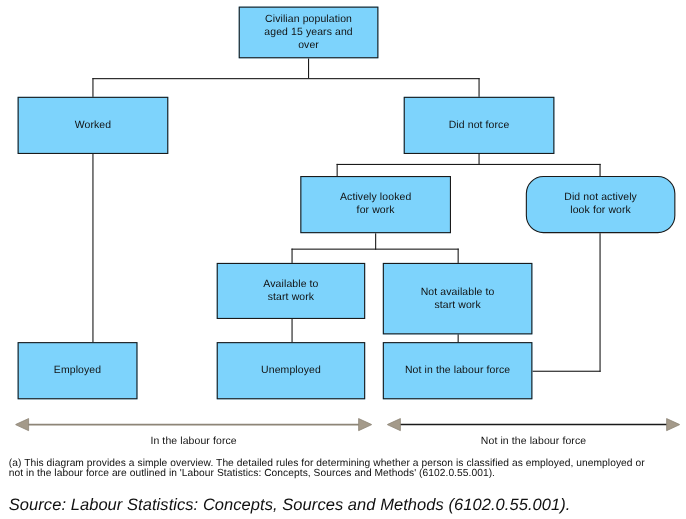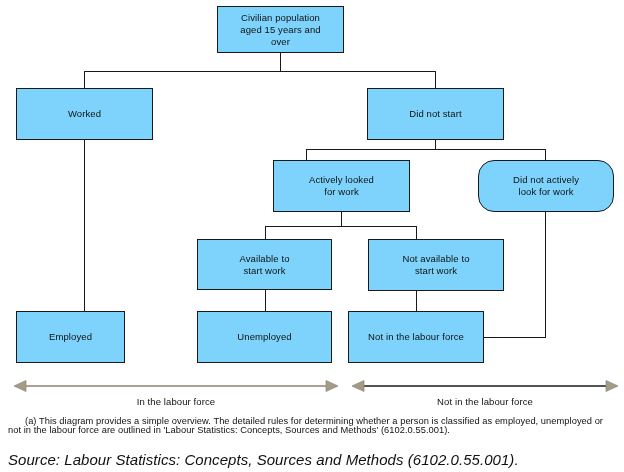--- a/index.html
+++ b/index.html
@@ -108,39 +108,39 @@
     <span>Civilian population
 aged 15 years and
 over</span>
   </div>
 
   <div class="node" style="left:16px; top:88px; width:137px; height:52px;">
     <span>Worked</span>
   </div>
 
   <div class="node" style="left:367px; top:88px; width:137px; height:52px;">
-    <span>Did not start</span>
+    <span>Did not force</span>
   </div>
 
   <div class="node" style="left:273px; top:160px; width:137px; height:52px;">
     <span>Actively looked
 for work</span>
   </div>
 
   <div class="node" style="left:478px; top:160px; width:136px; height:52px;border-radius:16px;">
     <span>Did not actively
 look for work</span>
   </div>
 
   <div class="node" style="left:197px; top:239px; width:135px; height:51px;">
     <span>Available to
 start work</span>
   </div>
 
-  <div class="node" style="left:368px; top:239px; width:136px; height:52px;">
+  <div class="node" style="left:348px; top:239px; width:136px; height:65px;">
     <span>Not available to
 start work</span>
   </div>
 
   <div class="node" style="left:16px; top:311px; width:109px; height:52px;">
     <span>Employed</span>
   </div>
 
   <div class="node" style="left:197px; top:311px; width:135px; height:52px;">
     <span>Unemployed</span>
@@ -161,18 +161,18 @@
 
   <div class="arrow-wrap" style="left:352px; top:379px; width:266px;">
     <svg class="arrow-svg" width="266" height="14" viewBox="0 0 266 14">
       <line x1="10" y1="7" x2="256" y2="7" stroke="#1a1a1a" stroke-width="1.4"></line>
       <polygon points="0,7 12,1.5 12,12.5" fill="#a49a8a" stroke="#8d8577" stroke-width="0.7"></polygon>
       <polygon points="266,7 254,1.5 254,12.5" fill="#a49a8a" stroke="#8d8577" stroke-width="0.7"></polygon>
     </svg>
   </div>
   <div class="arrow-label" style="left:352px; top:396px; width:266px;">Not in the labour force</div>
 
-  <div class="footnote" style="left:8px; top:415px; width:612px;text-align:center;">(a) This diagram provides a simple overview. The detailed rules for determining whether a person is classified as employed, unemployed or</div>
+  <div class="footnote" style="left:8px; top:415px; width:612px;">(a) This diagram provides a simple overview. The detailed rules for determining whether a person is classified as employed, unemployed or</div>
   <div class="footnote" style="left:8px; top:424px; width:612px;">not in the labour force are outlined in 'Labour Statistics: Concepts, Sources and Methods' (6102.0.55.001).</div>
 
   <div class="source" style="left:8px; top:453px; width:612px;">Source: Labour Statistics: Concepts, Sources and Methods (6102.0.55.001).</div>
 
 </div>
 
 </body></html>

